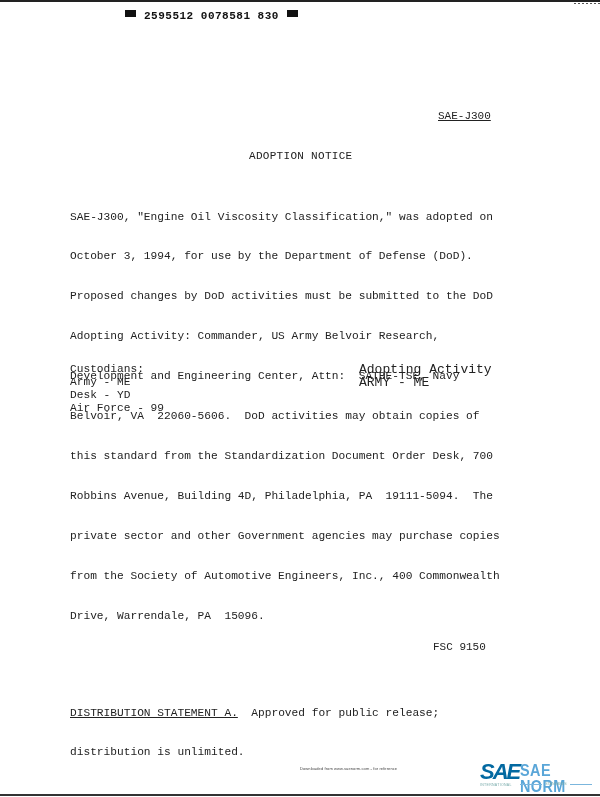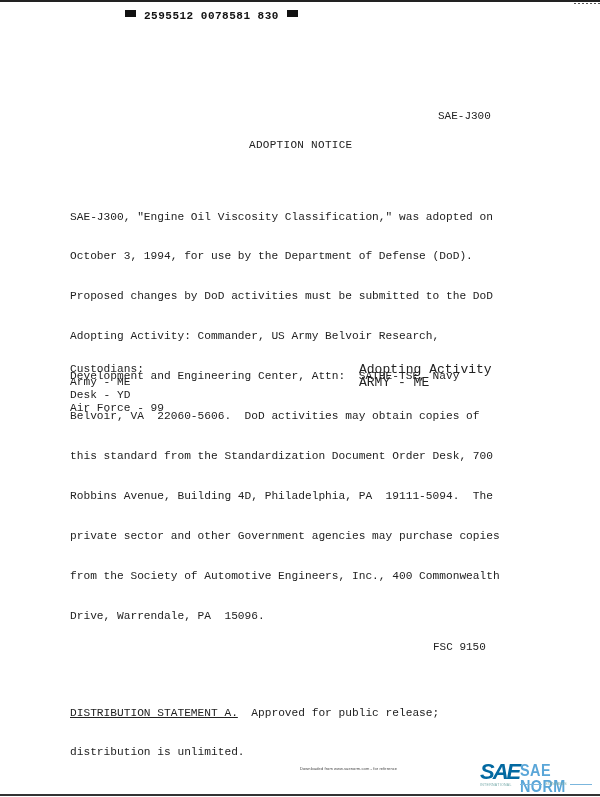--- a/index.html
+++ b/index.html
@@ -42,24 +42,25 @@
     .block {
       display: inline-block;
       width: 11px; height: 7px;
       background: #111;
     }
     .doc-number {
       position: absolute;
       left: 438px; top: 110px;
       font-size: 11px;
       color: #222;
+      text-decoration: underline;
     }
     .notice-title {
       position: absolute;
-      left: 249px; top: 139px;
+      left: 249px; top: 150px;
       font-size: 11px;
       color: #222;
       letter-spacing: 0.3px;
     }
     .body-paragraph {
       position: absolute;
       left: 70px; top: 184px;
       width: 470px;
       font-size: 11.2px;
       line-height: 13.3px;

